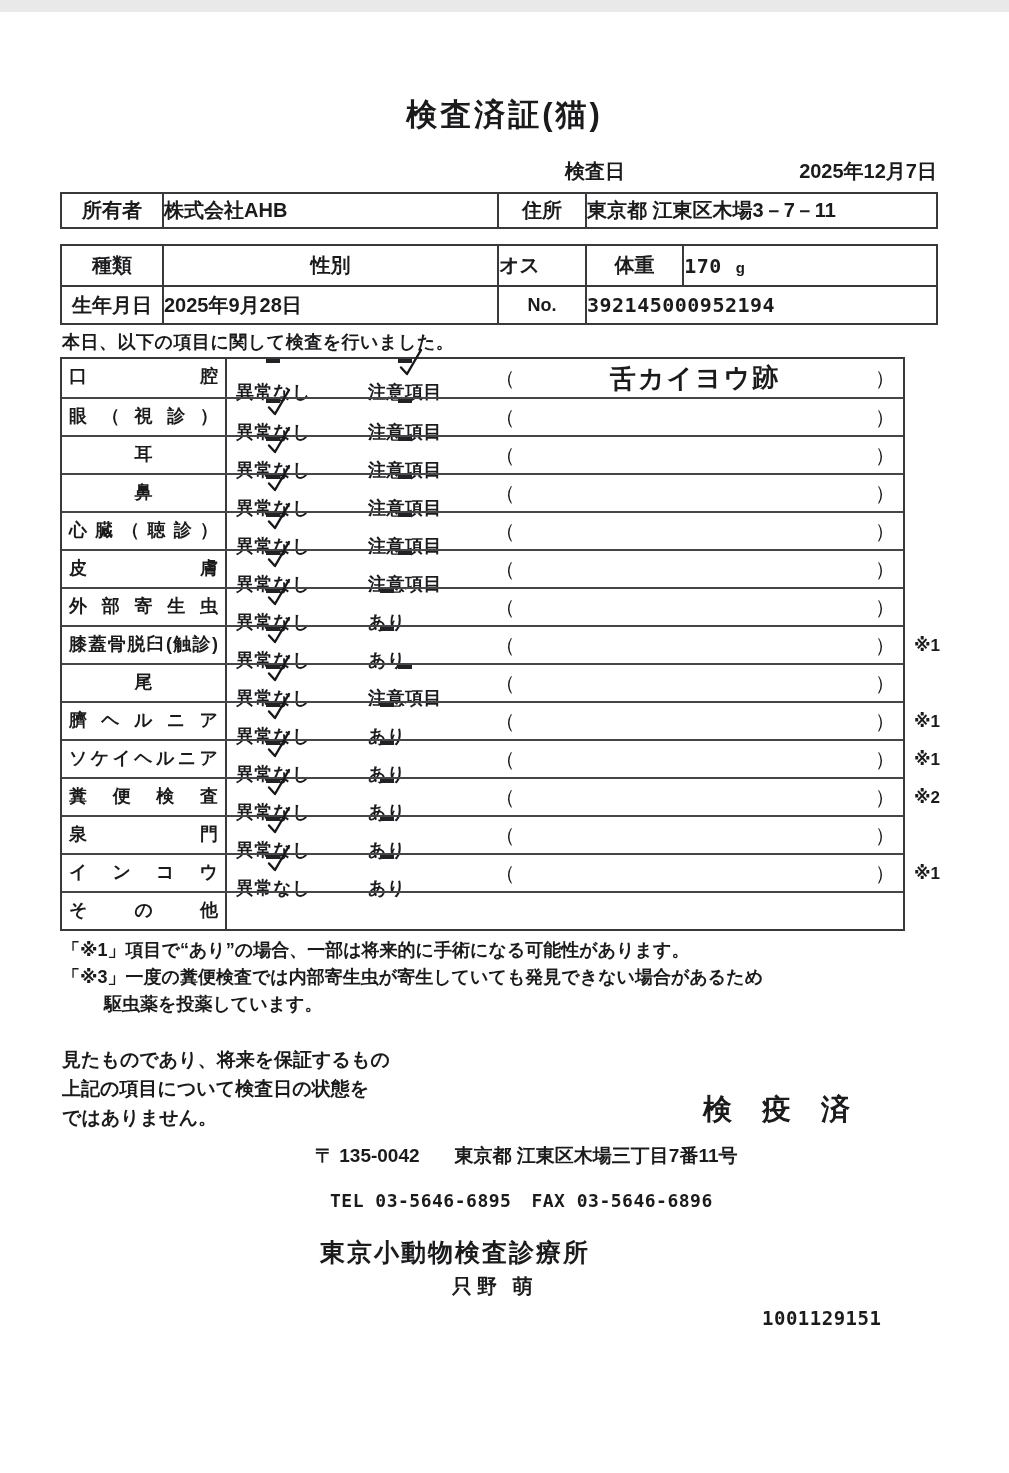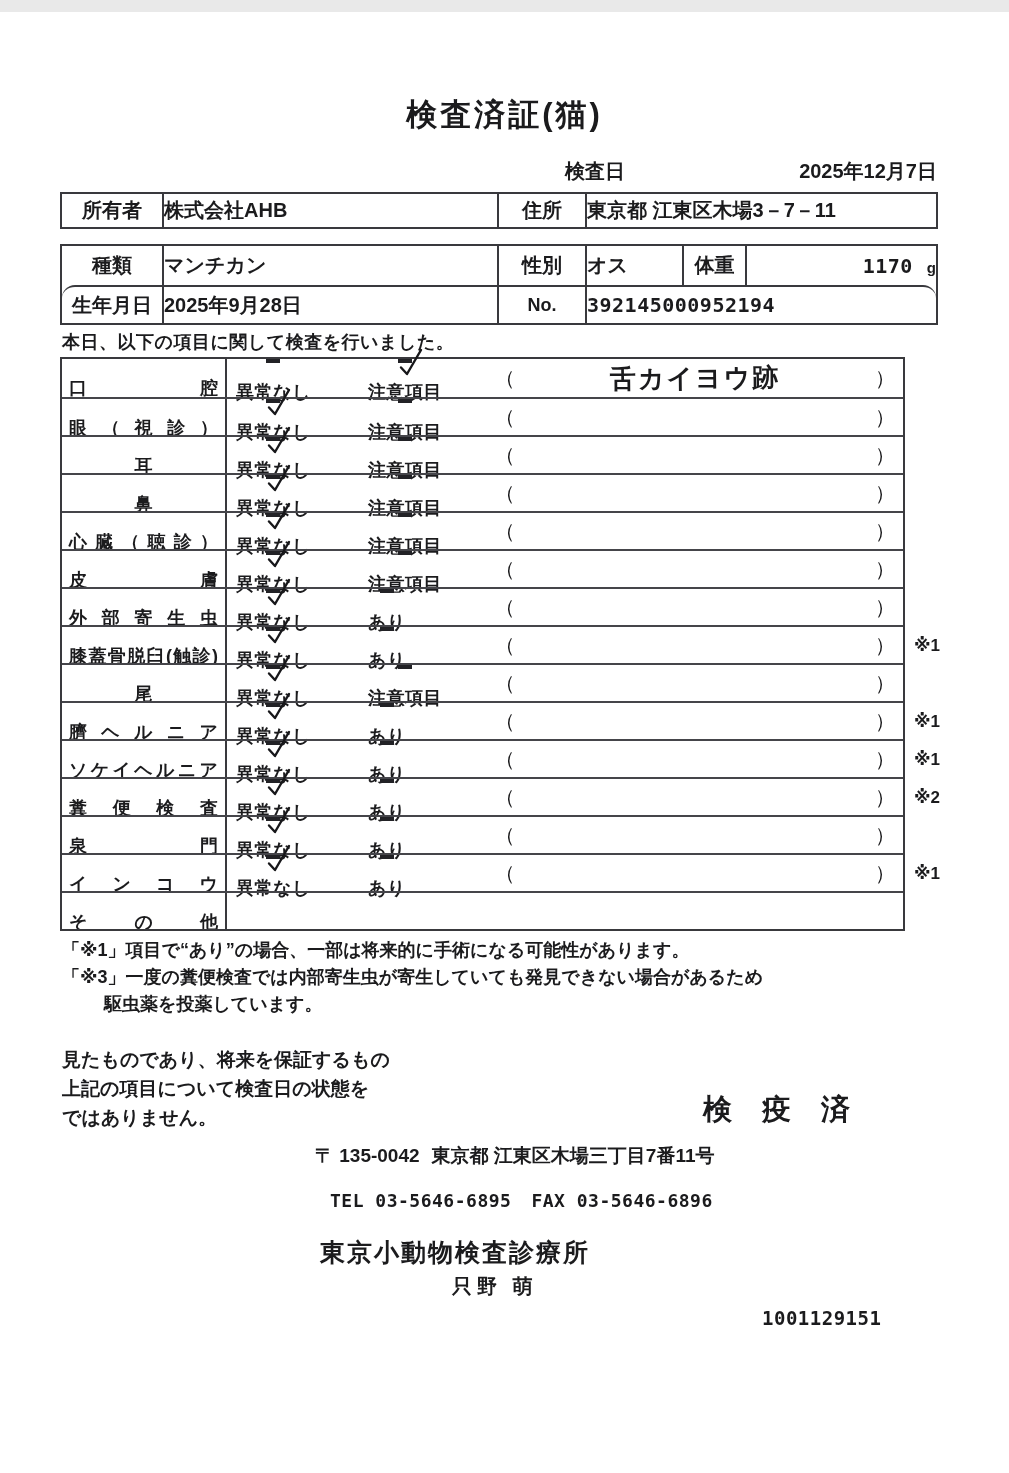--- a/index.html
+++ b/index.html
@@ -19,39 +19,39 @@
   .date-row {
     position:absolute; top:146px; left:565px; right:72px;
     display:flex; justify-content:space-between; align-items:baseline;
     font-size:20px; font-weight:600;
   }
 
   
   .info-table { position:absolute; left:60px; width:878px; border:2px solid #39393d; background:#fff; }
   .owner-table { top:180px; }
   .animal-table { top:232px; }
-  .info-row { display:grid; height:37px;border-radius:13px; }
+  .info-row { display:grid; height:37px; }
   .row-a { grid-template-columns:100px 335px 88px 97px 63px 1fr; height:39px; }
   .row-b { grid-template-columns:100px 335px 88px 1fr; border-top:2px solid #39393d; height:38px; }
   .row-owner { grid-template-columns:100px 335px 88px 1fr; height:33px; }
   .cell { display:flex; align-items:center; font-size:20px; font-weight:600; overflow:hidden; white-space:nowrap; }
   .cell + .cell { border-left:2px solid #39393d; }
   .cell.lab { justify-content:center; }
   .cell.val { padding:0 0; }
   .cell.weight-val { justify-content:flex-end; gap:14px; }
   .weight-unit { font-size:15px; font-weight:600; padding-top:4px; }
 
   
   .exam-intro { position:absolute; top:318px; left:62px; font-size:18px; font-weight:600; letter-spacing:.5px; }
   .exam-table { position:absolute; top:345px; left:60px; width:845px; border:2px solid #39393d; background:#fff; }
   .exam-row { position:relative; height:38px; display:flex; }
   .exam-row + .exam-row { border-top:2px solid #45454a; }
   .exam-label {
     width:165px; flex:0 0 165px; border-right:2px solid #39393d;
-    padding:12px 7px; font-size:18px; font-weight:600; line-height:34px;
+    padding:0 7px; font-size:18px; font-weight:600; line-height:34px;
     text-align:justify; text-align-last:justify; overflow:hidden; white-space:nowrap;
   }
   .exam-label.single { text-align:center; text-align-last:center; }
   .exam-options { position:relative; flex:1; }
   .opt { position:absolute; top:0; height:100%; display:flex; align-items:center; gap:17px;flex-direction:column; }
   .opt1 { left:9px; }
   .opt2 { left:141px; }
   .opt-label { font-size:18px; font-weight:600; letter-spacing:.5px; }
   .cb { position:relative; display:inline-block; width:14px; height:14px; border:2px solid #222226; background:#fff; }
   .tick { display:none; position:absolute; left:-3px; top:-14px; width:27px; height:31px; pointer-events:none; }
@@ -70,21 +70,21 @@
     display:none; position:absolute; left:calc(100% + 11px); top:50%;
     transform:translateY(-50%); font-size:17px; font-weight:600; white-space:nowrap;
   }
   .row-mark.show { display:block; }
 
   
   .footnotes { position:absolute; top:925px; left:62px; font-size:18px; font-weight:600; line-height:27px; }
   .footnote-indent { padding-left:42px; }
   .disclaimer { position:absolute; top:1033px; left:62px; font-size:19px; font-weight:600; line-height:29px; }
   .stamp { position:absolute; top:1078px; left:703px; font-size:29px; font-weight:600; letter-spacing:11px; white-space:nowrap; }
-  .postal-row { position:absolute; top:1131px; left:315px; display:flex; gap:12px; font-size:19px; font-weight:600; white-space:nowrap; }
+  .postal-row { position:absolute; top:1131px; left:315px; display:flex; gap:35px; font-size:19px; font-weight:600; white-space:nowrap; }
   .tel-row { position:absolute; top:1178px; left:330px; display:flex; gap:20px; font-size:18px; font-weight:600; white-space:nowrap; }
   .clinic-name { position:absolute; top:1224px; left:320px; font-size:25px; font-weight:700; letter-spacing:2px;text-align:center; }
   .vet-name { position:absolute; top:1261px; left:452px; font-size:20px; font-weight:600; letter-spacing:5px; }
   .serial { position:absolute; top:1295px; left:762px; font-size:19px; font-weight:600; }
 </style>
 </head>
 <body>
 
 <div id="page">
 
@@ -100,21 +100,20 @@
       <div class="cell lab">所有者</div>
       <div class="cell val">株式会社AHB</div>
       <div class="cell lab">住所</div>
       <div class="cell val">東京都 江東区木場3－7－11</div>
     </div>
   </div>
 
   <div class="info-table animal-table">
     <div class="info-row row-a">
       <div class="cell lab">種類</div>
-      <div class="cell val">マンチカン</div>
       <div class="cell lab">性別</div>
       <div class="cell val">オス</div>
       <div class="cell lab">体重</div>
       <div class="cell weight-val">
         <span class="num">1170</span>
         <span class="weight-unit">g</span>
       </div>
     </div>
     <div class="info-row row-b">
       <div class="cell lab">生年月日</div>

